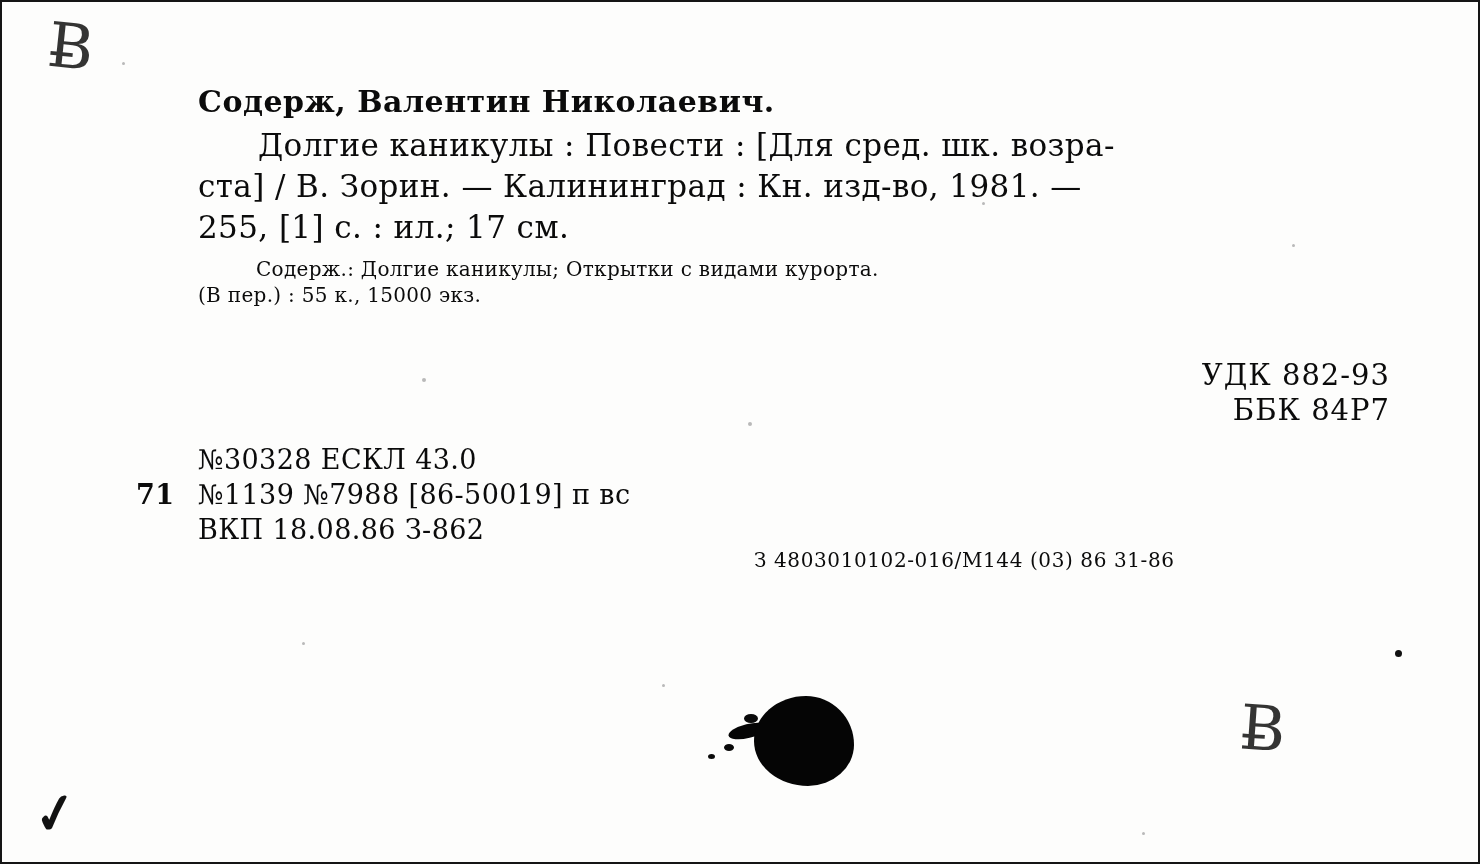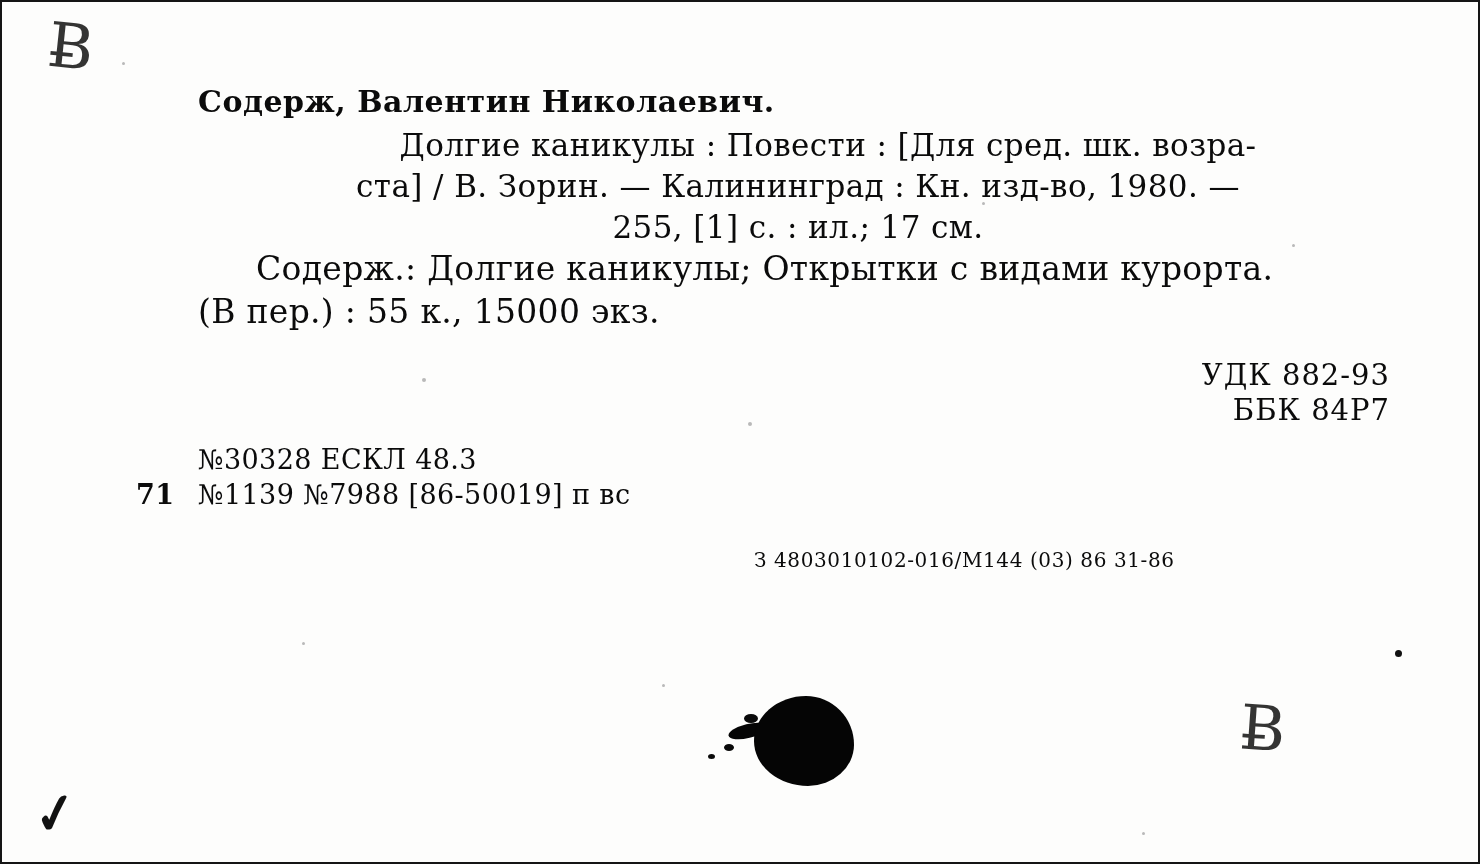--- a/index.html
+++ b/index.html
@@ -38,27 +38,26 @@
     margin: 0 0 6px 0;
     white-space: nowrap;
   }
   .body-lines {
     font-size: 31px;
     line-height: 1.32;
   }
   .body-lines .l {
     white-space: nowrap;
     letter-spacing: 0.4px;
-    text-align: center;
   }
   .l1 { text-indent: 60px; }
   .contents {
-    font-size: 33px;
+    font-size: 20px;
     line-height: 1.3;
-    margin-top: 0;
+    margin-top: 8px;
   }
   .contents .c {
     white-space: nowrap;
     letter-spacing: 0.3px;
   }
   .c1 { text-indent: 58px; }
   .class-block {
     position: absolute;
     right: 88px;
     top: 356px;
@@ -165,40 +164,41 @@
   <div class="speck" style="left:980px;top:200px;width:3px;height:3px;"></div>
   <div class="speck" style="left:1290px;top:242px;width:3px;height:3px;"></div>
   <div class="speck" style="left:660px;top:682px;width:3px;height:3px;"></div>
   <div class="speck" style="left:300px;top:640px;width:3px;height:3px;"></div>
   <div class="speck" style="left:1140px;top:830px;width:3px;height:3px;"></div>
 
   <div class="entry">
     <div class="heading">Содерж, Валентин Николаевич.</div>
     <div class="body-lines">
       <div class="l l1">Долгие каникулы : Повести : [Для сред. шк. возра-</div>
-      <div class="l">ста] / В. Зорин. — Калининград : Кн. изд-во, 1980. —</div>
+      <div class="l">ста] / В. Зорин. — Калининград : Кн. изд-во, 1981. —</div>
       <div class="l">255, [1] с. : ил.; 17 см.</div>
     </div>
     <div class="contents">
       <div class="c c1">Содерж.: Долгие каникулы; Открытки с видами курорта.</div>
       <div class="c">(В пер.) : 55 к., 15000 экз.</div>
     </div>
   </div>
 
   <div class="class-block">
     <div>УДК  882-93</div>
     <div>ББК  84Р7</div>
   </div>
 
   <div class="codes">
-    <div>№30328 ЕСКЛ 48.3</div>
+    <div>№30328 ЕСКЛ 43.0</div>
     <div class="with-num">
       <span class="rownum">71</span>
       <span>№1139 №7988 [86-50019] п вс</span>
     </div>
+    <div>ВКП 18.08.86 З-862</div>
   </div>
 
   <div class="bottom-code">З  4803010102-016/М144 (03) 86  31-86</div>
 
   <div class="blot-tail"></div>
   <div class="blot"></div>
   <div class="blot-fleck" style="left:722px;top:742px;width:10px;height:7px;"></div>
   <div class="blot-fleck" style="left:742px;top:712px;width:14px;height:9px;"></div>
   <div class="blot-fleck" style="left:706px;top:752px;width:7px;height:5px;"></div>
 

